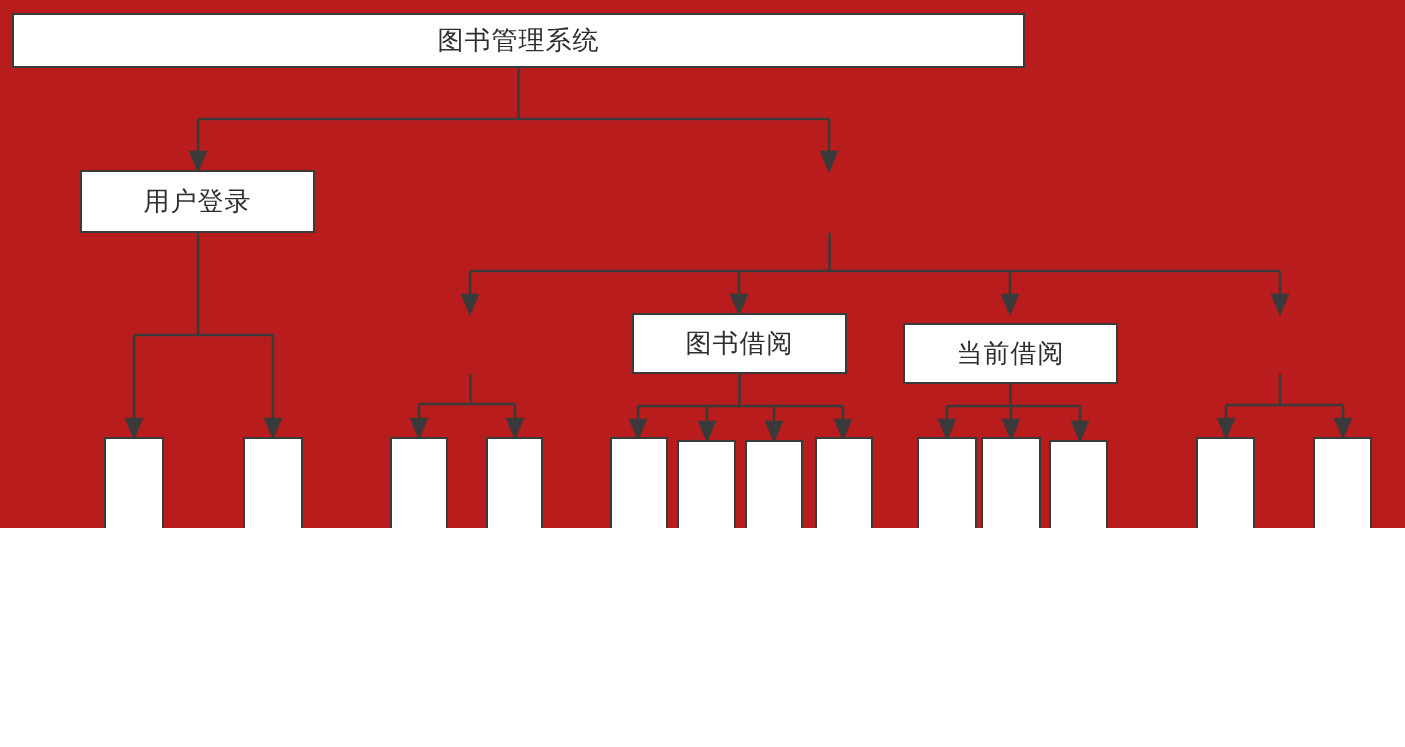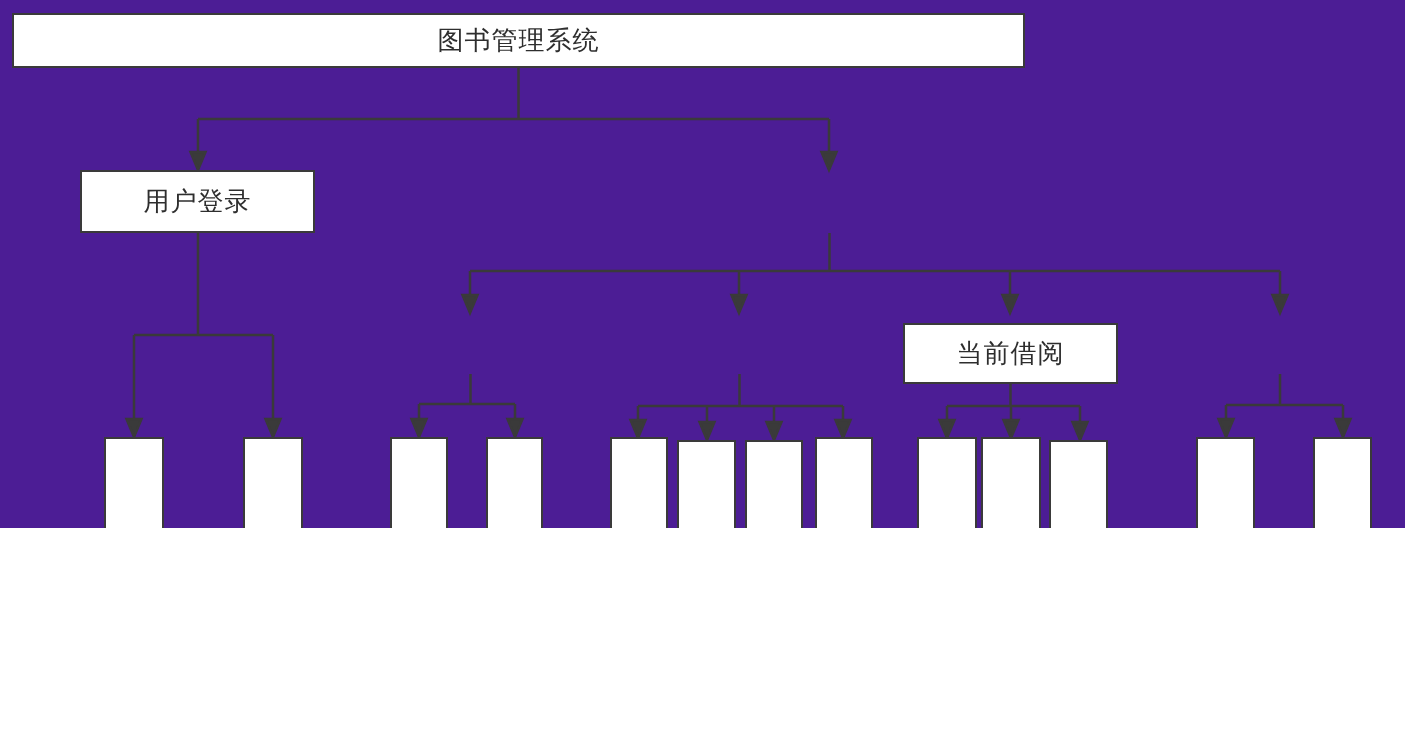--- a/index.html
+++ b/index.html
@@ -1,17 +1,17 @@
 <!DOCTYPE html>
 <html><head>
 <meta charset="utf-8">
 <style>
   html,body{margin:0;padding:0;background:#fff;}
   .canvas{
-    position:relative;width:1405px;height:528px;background:#4c1d95;
+    position:relative;width:1405px;height:528px;background:#b91c1c;
     font-family:Liberation Serif, serif;overflow:hidden;
   }
   .connectors{position:absolute;left:0;top:0;z-index:1;}
   .hbox{
     position:absolute;box-sizing:border-box;border:2.5px solid #3a3a3a;background:#fff;
     display:flex;align-items:center;justify-content:center;
     font-size:26px;letter-spacing:1px;color:#2e2e2e;z-index:2;
   }
   .vbox{
     position:absolute;box-sizing:border-box;border:2.5px solid #3a3a3a;background:#fff;
@@ -72,20 +72,21 @@
       <path d="M1280 374 V405 M1226 405 H1343 M1226 405 V420 M1343 405 V420" fill="none"></path>
       <polygon points="1218.5,419 1233.5,419 1226,437"></polygon>
       <polygon points="1335.5,419 1350.5,419 1343,437"></polygon>
     </g>
   </svg>
 
   <div class="hbox" style="left:12px;top:13px;width:1013px;height:55px">图书管理系统</div>
 
   <div class="hbox" style="left:80px;top:170px;width:235px;height:63px">用户登录</div>
 
+  <div class="hbox" style="left:632px;top:313px;width:215px;height:61px">图书借阅</div>
   <div class="hbox" style="left:903px;top:323px;width:215px;height:61px">当前借阅</div>
 
   <div class="vbox" style="left:104px;top:437px;width:60px;height:298px">
     <span class="vtext">用户登录</span>
   </div>
   <div class="vbox" style="left:243px;top:437px;width:60px;height:298px">
     <span class="vtext">注销登录</span>
   </div>
 
   <div class="vbox" style="left:390px;top:437px;width:58px;height:298px">

